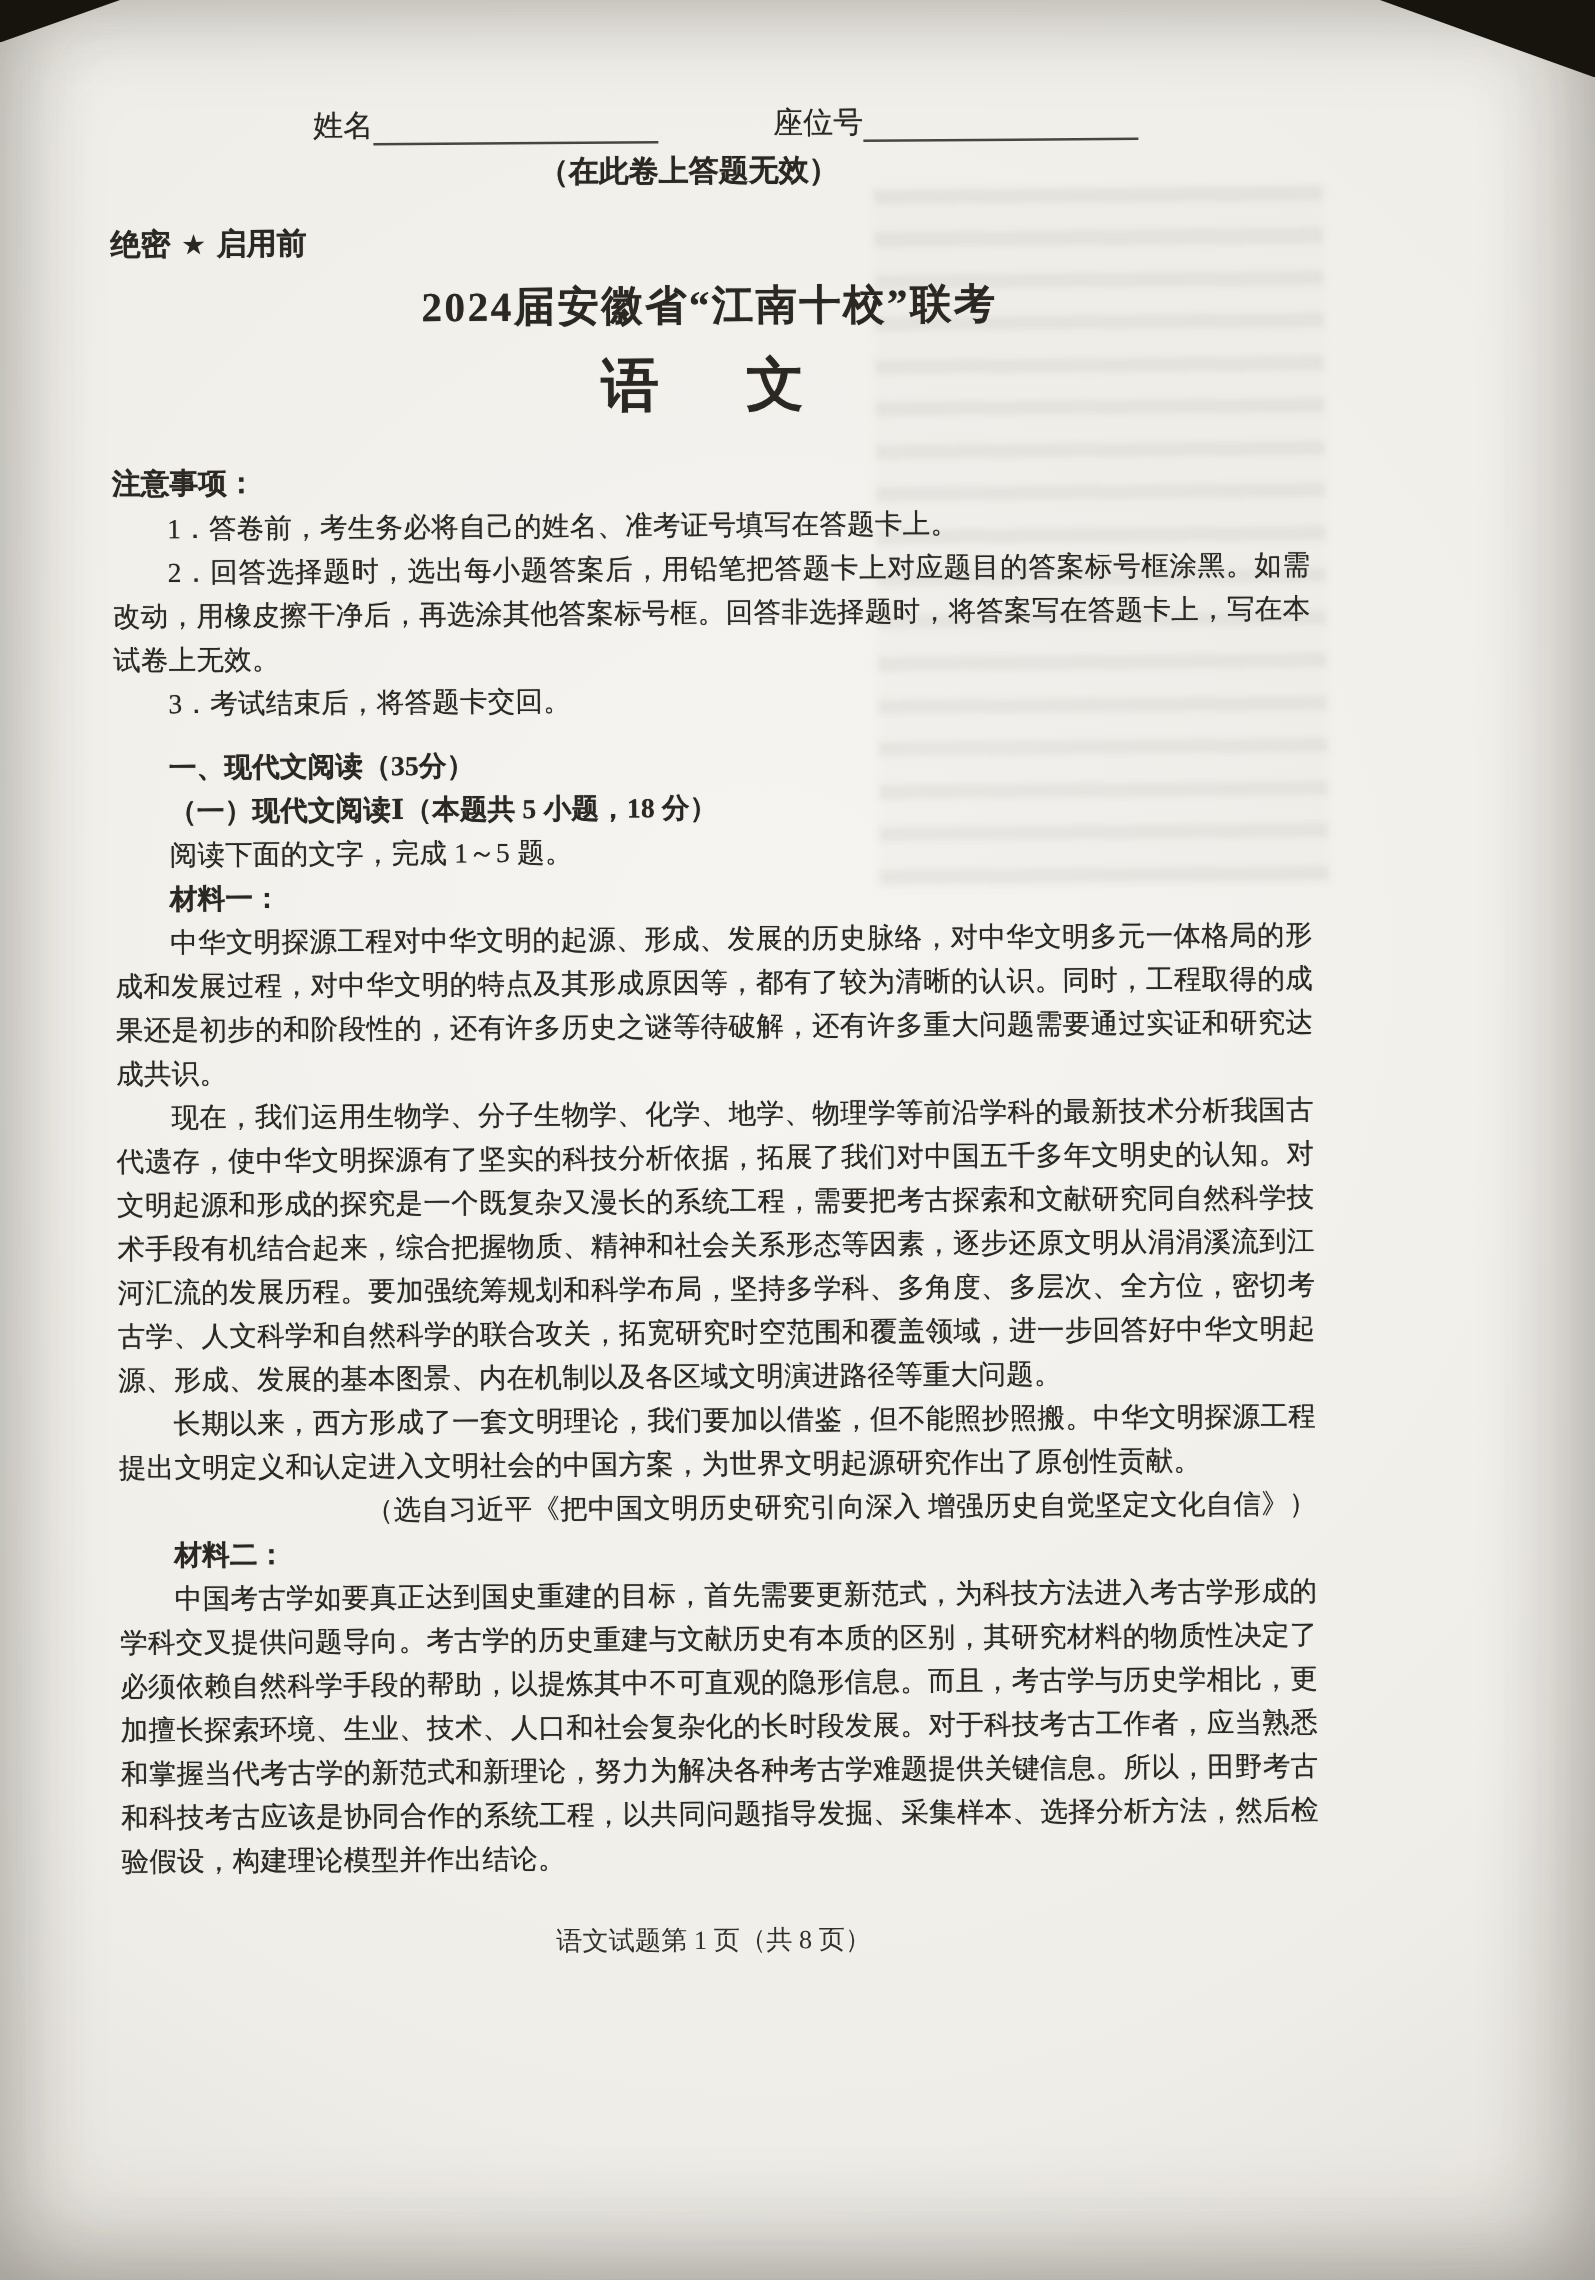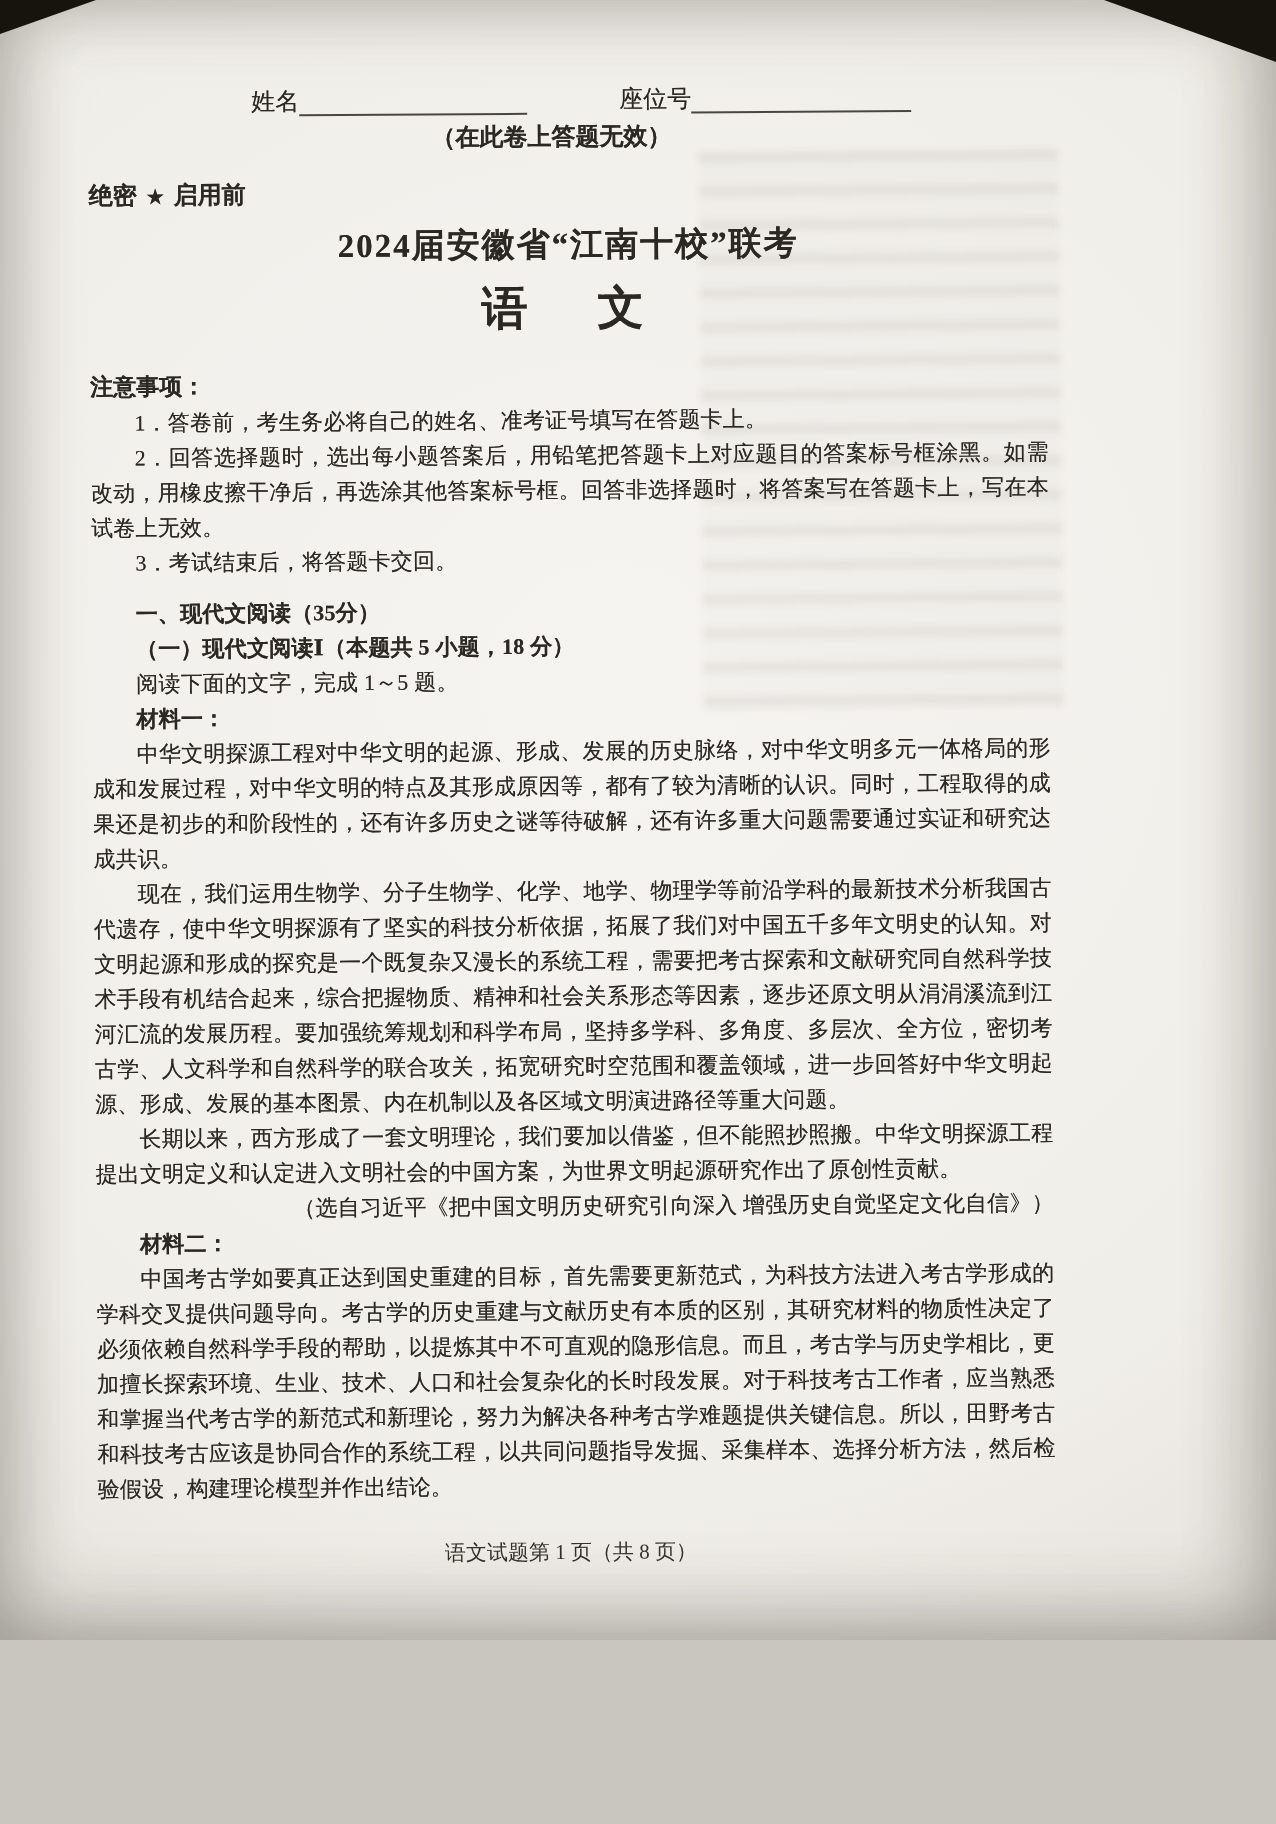--- a/index.html
+++ b/index.html
@@ -1,21 +1,21 @@
 <!DOCTYPE html>
 <html><head>
 <meta charset="utf-8">
 <style>
   * { box-sizing: border-box; }
   html, body { margin: 0; padding: 0; background: #c9c6c0; }
 
   .scan {
     position: relative;
     width: 1276px;
-    height: 1640px;
+    height: 1824px;
     margin: 0 auto;
     overflow: hidden;
     background: radial-gradient(120% 90% at 48% 42%, #f6f4f0 0%, #f0eee9 55%, #e3e0da 82%, #d2cec7 100%);
     box-shadow:
       inset 0 0 90px rgba(60,55,45,0.18),
       inset -28px 0 70px rgba(60,55,45,0.15),
       inset 0 -34px 80px rgba(60,55,45,0.13),
       inset 22px 0 55px rgba(60,55,45,0.09);
     font-family: "Liberation Serif", "DejaVu Serif", serif;
     color: #2b2823;

